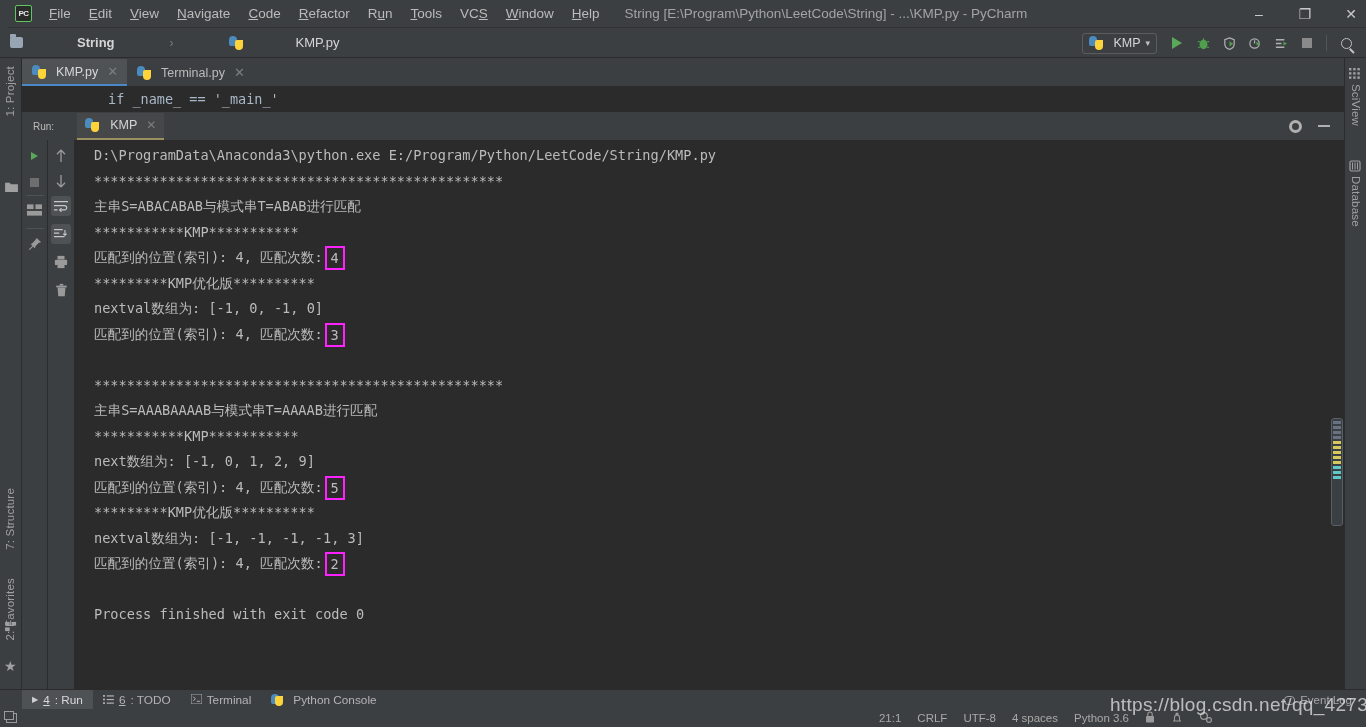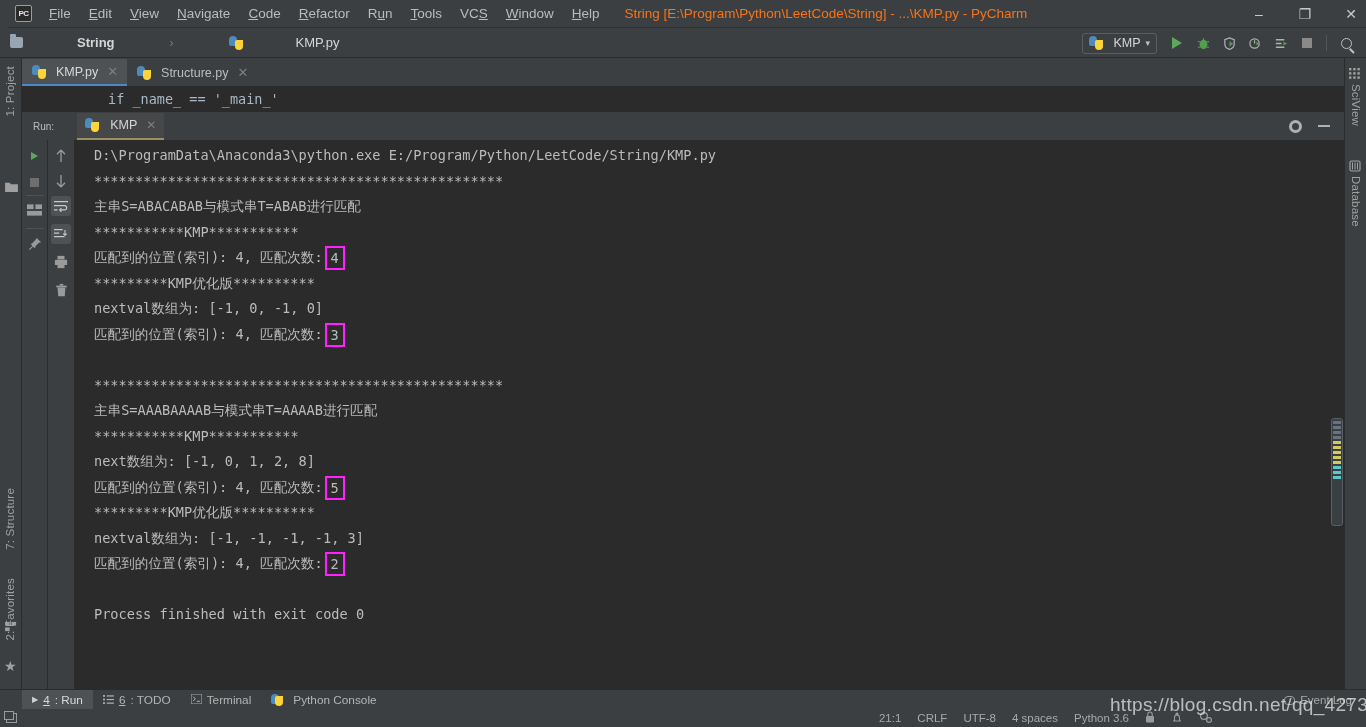--- a/index.html
+++ b/index.html
@@ -25,21 +25,21 @@
     display: flex; align-items: center; justify-content: center;
     letter-spacing: -0.5px; flex: 0 0 auto;
   }
   .menu { display: flex; align-items: center; height: 100%; }
   .menu-item {
     padding: 4px 9px; font-size: 13.5px; color: #bbbbbb; cursor: default;
     line-height: 1;
   }
   .menu-item span.u { text-decoration: underline; }
   .win-title {
-    margin-left: 16px; font-size: 13.5px; color: #f97316; white-space: nowrap;
+    margin-left: 16px; font-size: 13.5px; color: #a3a3a3; white-space: nowrap;
   }
   .win-ctrl { position: absolute; right: 0; top: 0; height: 28px; display: flex; }
   .win-btn {
     width: 46px; height: 28px; display: flex; align-items: center;
     justify-content: center; color: #c8c8c8; font-size: 14px;
   }
 
   
   .navbar {
     position: absolute; left: 0; top: 28px; width: 1366px; height: 30px;
@@ -355,21 +355,21 @@
   </div>
 
   <div class="tabs">
     <div class="tab active">
       <span class="py-ico"></span>
       <span>KMP.py</span>
       <span class="x">✕</span>
     </div>
     <div class="tab">
       <span class="py-ico"></span>
-      <span>Structure.py</span>
+      <span>Terminal.py</span>
       <span class="x">✕</span>
     </div>
   </div>
 
   <div class="editor-sliver">if _name_ == '_main_'</div>
 
   <div class="run-header">
     <span class="run-label">Run:</span>
     <div class="run-tab">
       <span class="py-ico"></span>
@@ -453,21 +453,21 @@
       <div class="cline">主串S=ABACABAB与模式串T=ABAB进行匹配</div>
       <div class="cline">***********KMP***********</div>
       <div class="cline"><span>匹配到的位置(索引): 4, 匹配次数:</span><span class="hl">4</span></div>
       <div class="cline">*********KMP优化版**********</div>
       <div class="cline">nextval数组为: [-1, 0, -1, 0]</div>
       <div class="cline"><span>匹配到的位置(索引): 4, 匹配次数:</span><span class="hl">3</span></div>
       <div class="cline"></div>
       <div class="cline">**************************************************</div>
       <div class="cline">主串S=AAABAAAAB与模式串T=AAAAB进行匹配</div>
       <div class="cline">***********KMP***********</div>
-      <div class="cline">next数组为: [-1, 0, 1, 2, 8]</div>
+      <div class="cline">next数组为: [-1, 0, 1, 2, 9]</div>
       <div class="cline"><span>匹配到的位置(索引): 4, 匹配次数:</span><span class="hl">5</span></div>
       <div class="cline">*********KMP优化版**********</div>
       <div class="cline">nextval数组为: [-1, -1, -1, -1, 3]</div>
       <div class="cline"><span>匹配到的位置(索引): 4, 匹配次数:</span><span class="hl">2</span></div>
       <div class="cline"></div>
       <div class="cline">Process finished with exit code 0</div>
 
       <div class="console-scroll">
         <div class="error-stripe"></div>
         <div class="console-marks">

